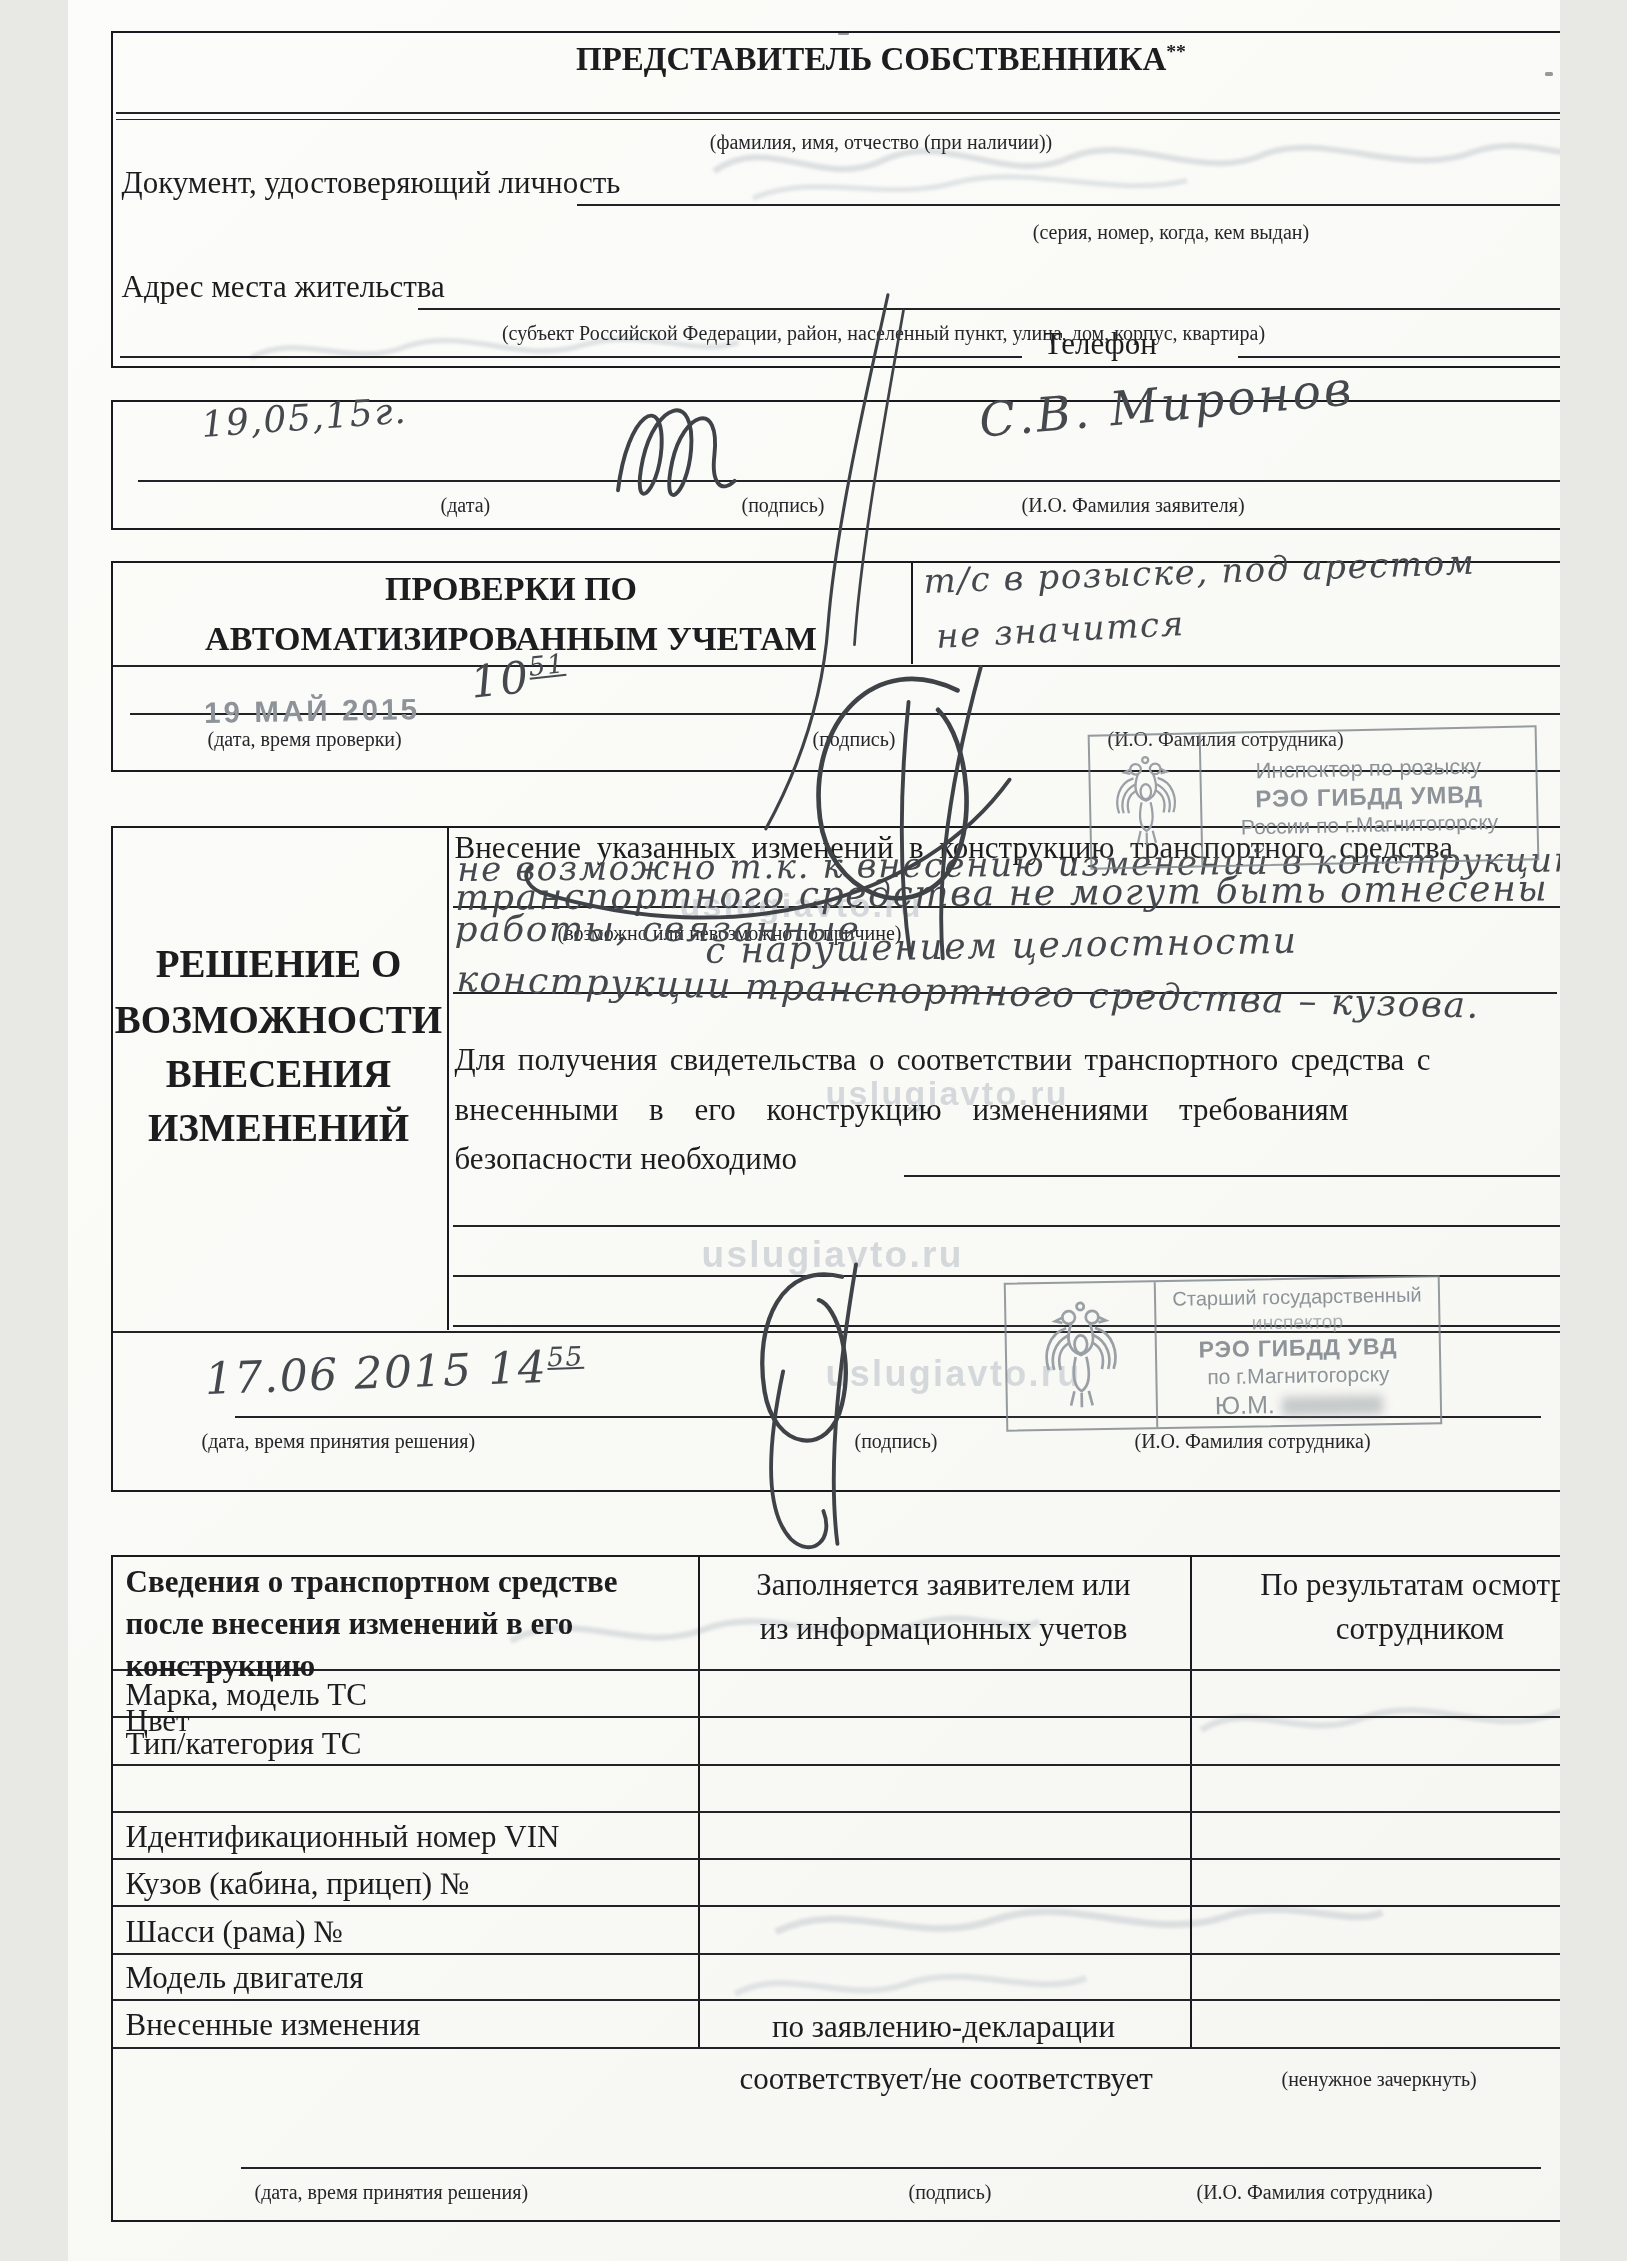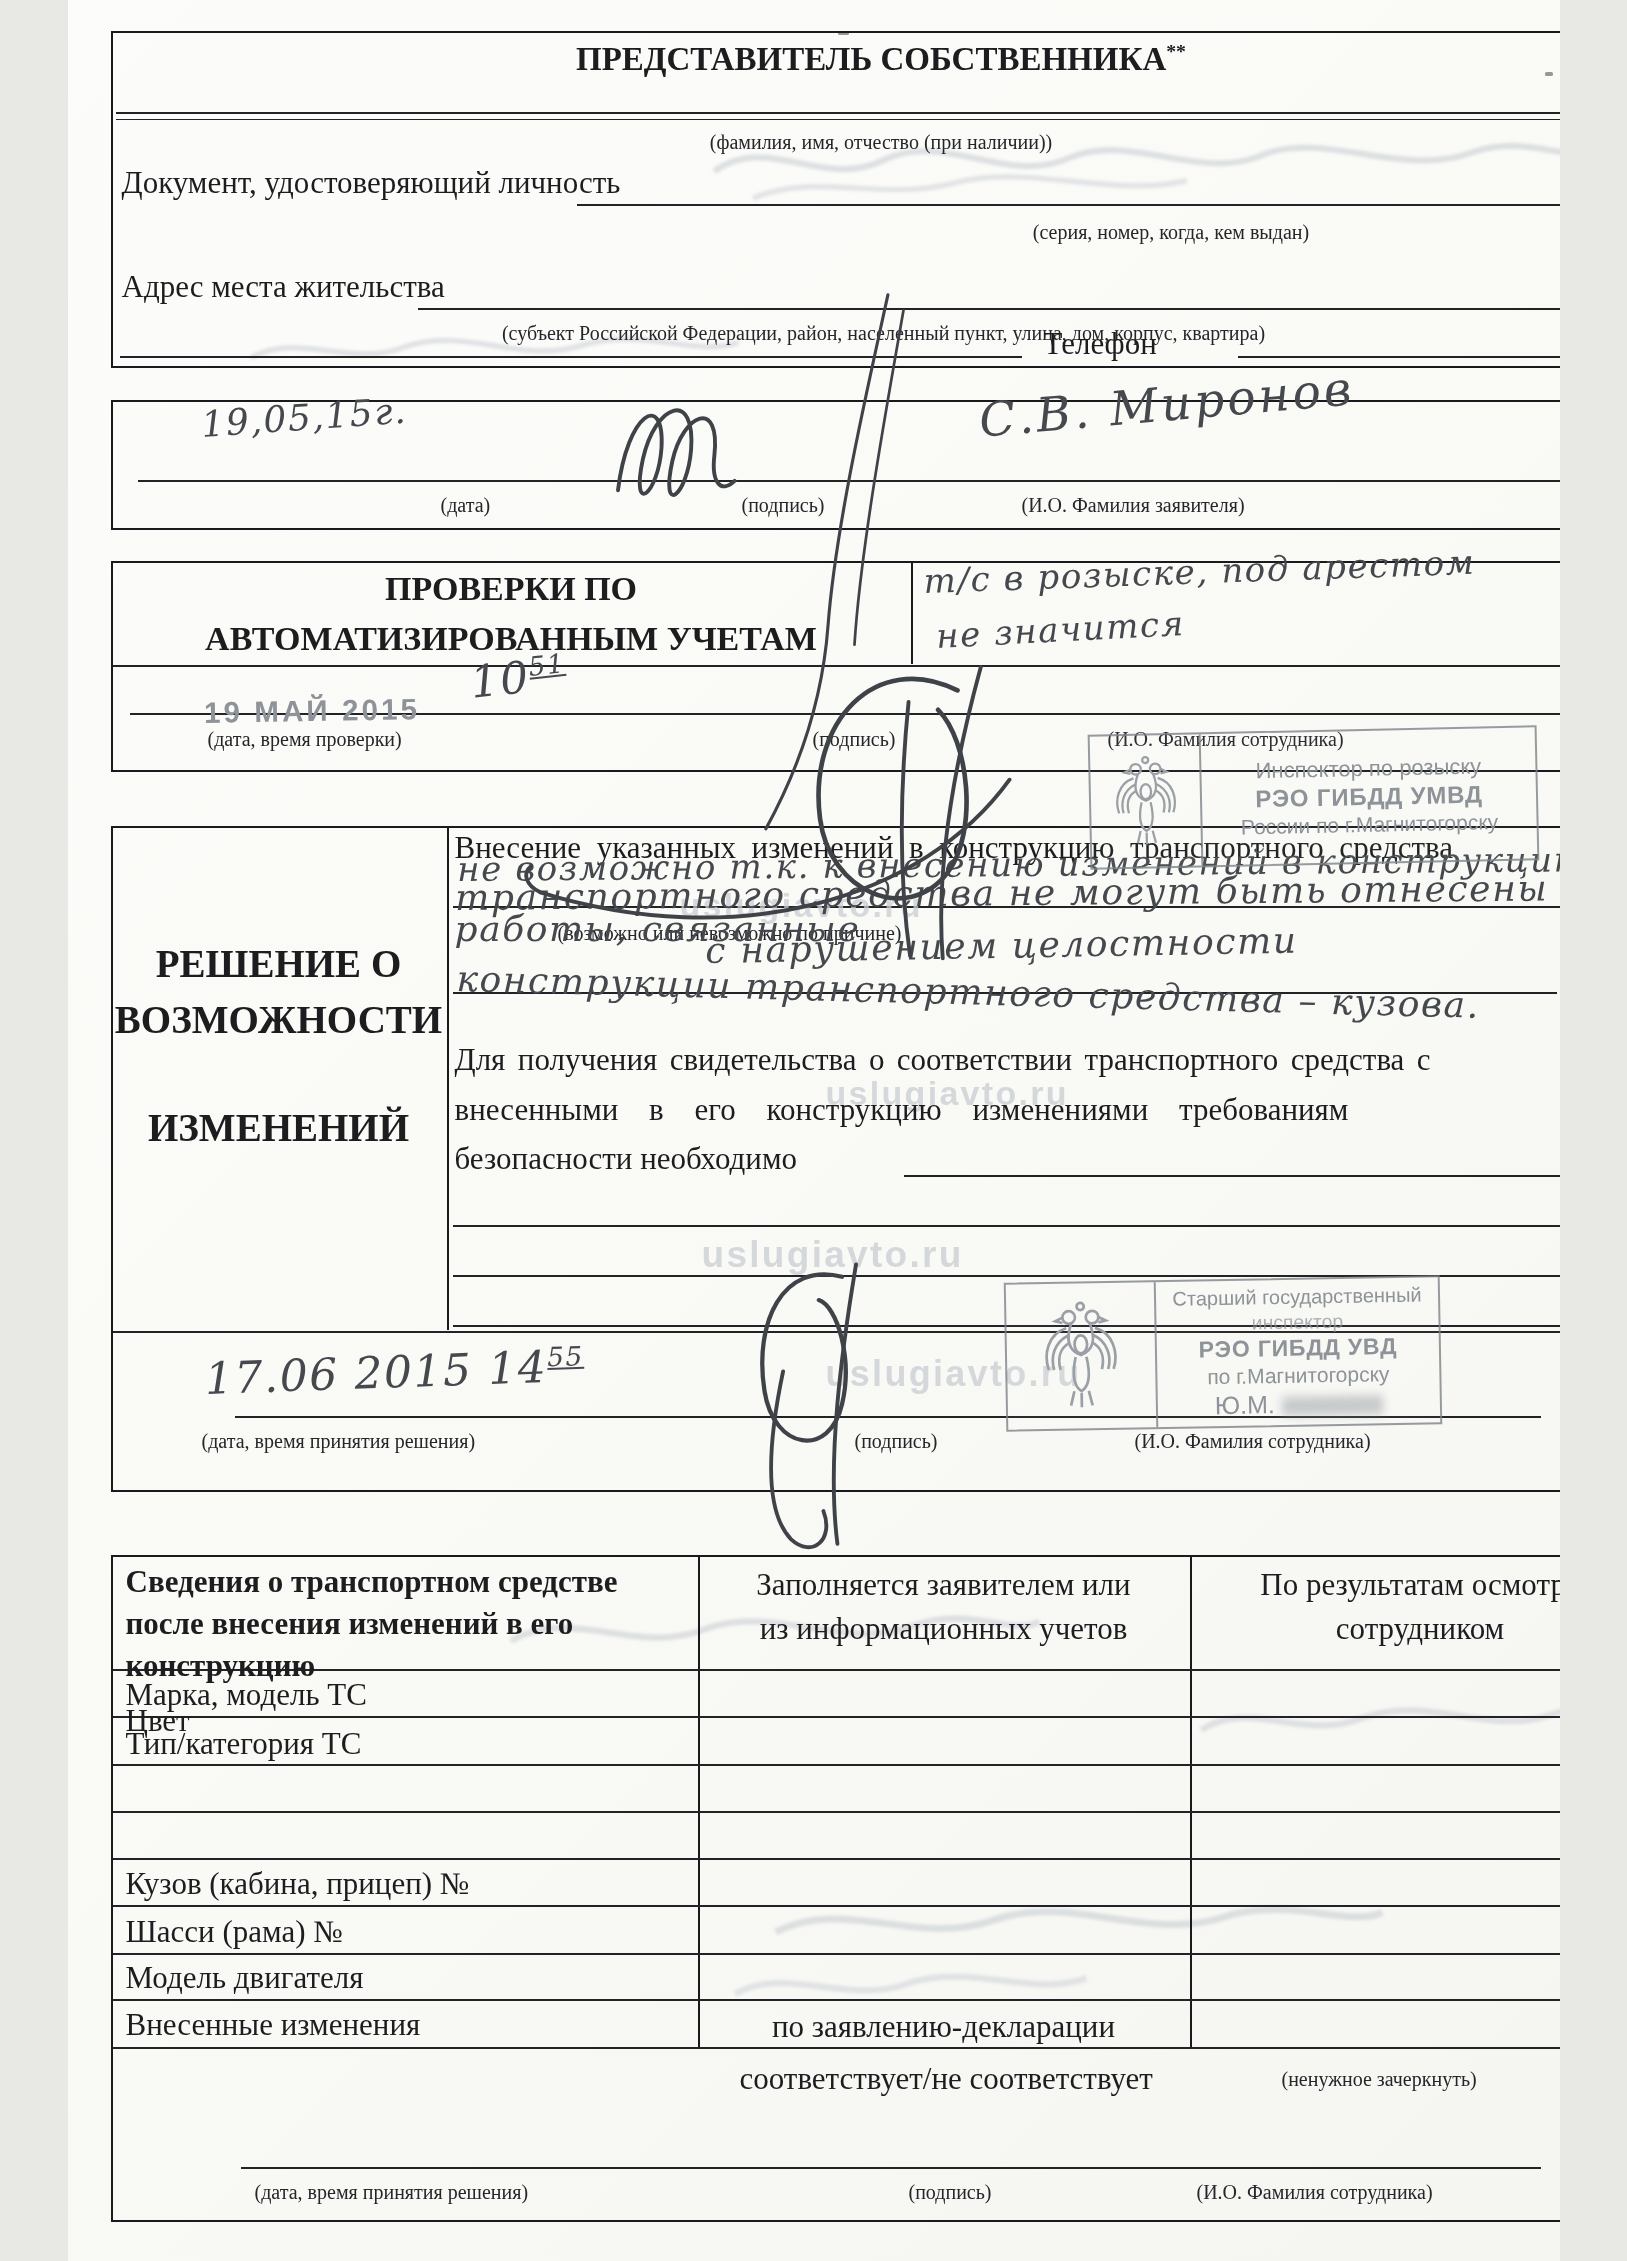--- a/index.html
+++ b/index.html
@@ -149,20 +149,21 @@
     <path d="M615,40 C585,150 556,290 566,415" stroke-width="5"></path>
     <path d="M522,85 C512,185 508,300 524,412" stroke-width="5"></path>
     <path d="M652,185 C540,340 300,408 48,330" stroke-width="5"></path>
     <path d="M48,330 C30,322 24,306 36,296" stroke-width="5"></path>
   </svg>
 
   <div class="box" style="left:43px;top:826px;width:1541px;height:662px;"></div>
   <div class="vline" style="left:379px;top:826px;height:504px;"></div>
   <div class="abs t b ctr z2" style="left:43px;top:941px;width:336px;font-size:39px;">РЕШЕНИЕ О</div>
   <div class="abs t b ctr z2" style="left:43px;top:997px;width:336px;font-size:39px;">ВОЗМОЖНОСТИ</div>
+  <div class="abs t b ctr z2" style="left:43px;top:1051px;width:336px;font-size:39px;">ВНЕСЕНИЯ</div>
   <div class="abs t b ctr z2" style="left:43px;top:1105px;width:336px;font-size:39px;">ИЗМЕНЕНИЙ</div>
 
   <div class="abs t z2" style="left:387px;top:830px;width:1189px;word-spacing:7.8px;">Внесение указанных изменений в конструкцию транспортного средства</div>
   <div class="abs hw z3" style="left:389px;top:849px;font-size:34px;transform:rotate(-0.5deg);">не возможно т.к. к внесению изменений в конструкцию</div>
   <div class="abs hw z3" style="left:387px;top:877px;font-size:36px;transform:rotate(-0.5deg);">транспортного средства не могут быть отнесены</div>
   <div class="rule" style="left:385px;top:906px;width:1139px;"></div>
   <div class="abs hw z3" style="left:387px;top:908px;font-size:36px;">работы, связанные</div>
   <div class="abs cap z2" style="left:490px;top:922px;">(возможно или невозможно по причине)</div>
   <div class="abs hw z3" style="left:637px;top:930px;font-size:36px;transform:rotate(-1deg);">с нарушением целостности</div>
   <div class="abs hw z3" style="left:389px;top:958px;font-size:36px;transform:rotate(1.5deg);">конструкции транспортного средства – кузова.</div>
@@ -246,20 +247,21 @@
   <div class="abs t b z2" style="left:58px;top:1606px;">после внесения изменений в его</div>
   <div class="abs t b z2" style="left:58px;top:1648px;">конструкцию</div>
   <div class="abs t ctr z2" style="left:630px;top:1567px;width:492px;">Заполняется заявителем или</div>
   <div class="abs t ctr z2" style="left:630px;top:1611px;width:492px;">из информационных учетов</div>
   <div class="abs t ctr z2" style="left:1122px;top:1567px;width:461px;">По результатам осмотра</div>
   <div class="abs t ctr z2" style="left:1122px;top:1611px;width:461px;">сотрудником</div>
 
   <div class="abs t z2" style="left:58px;top:1677px;">Марка, модель ТС</div>
   <div class="abs t z2" style="left:58px;top:1726px;">Тип/категория ТС</div>
   <div class="abs t z2" style="left:58px;top:1703px;">Цвет</div>
+  <div class="abs t z2" style="left:58px;top:1819px;">Идентификационный номер VIN</div>
   <div class="abs t z2" style="left:58px;top:1866px;">Кузов (кабина, прицеп) №</div>
   <div class="abs t z2" style="left:58px;top:1914px;">Шасси (рама) №</div>
   <div class="abs t z2" style="left:58px;top:1960px;">Модель двигателя</div>
   <div class="abs t z2" style="left:58px;top:2007px;">Внесенные изменения</div>
   <div class="abs t ctr z2" style="left:630px;top:2009px;width:492px;">по  заявлению-декларации</div>
 
   <div class="abs t z2" style="left:672px;top:2061px;">соответствует/не соответствует</div>
   <div class="abs cap z2" style="left:1214px;top:2068px;">(ненужное зачеркнуть)</div>
   <div class="rule" style="left:173px;top:2167px;width:1300px;"></div>
   <div class="abs cap z2" style="left:187px;top:2181px;">(дата, время принятия решения)</div>

